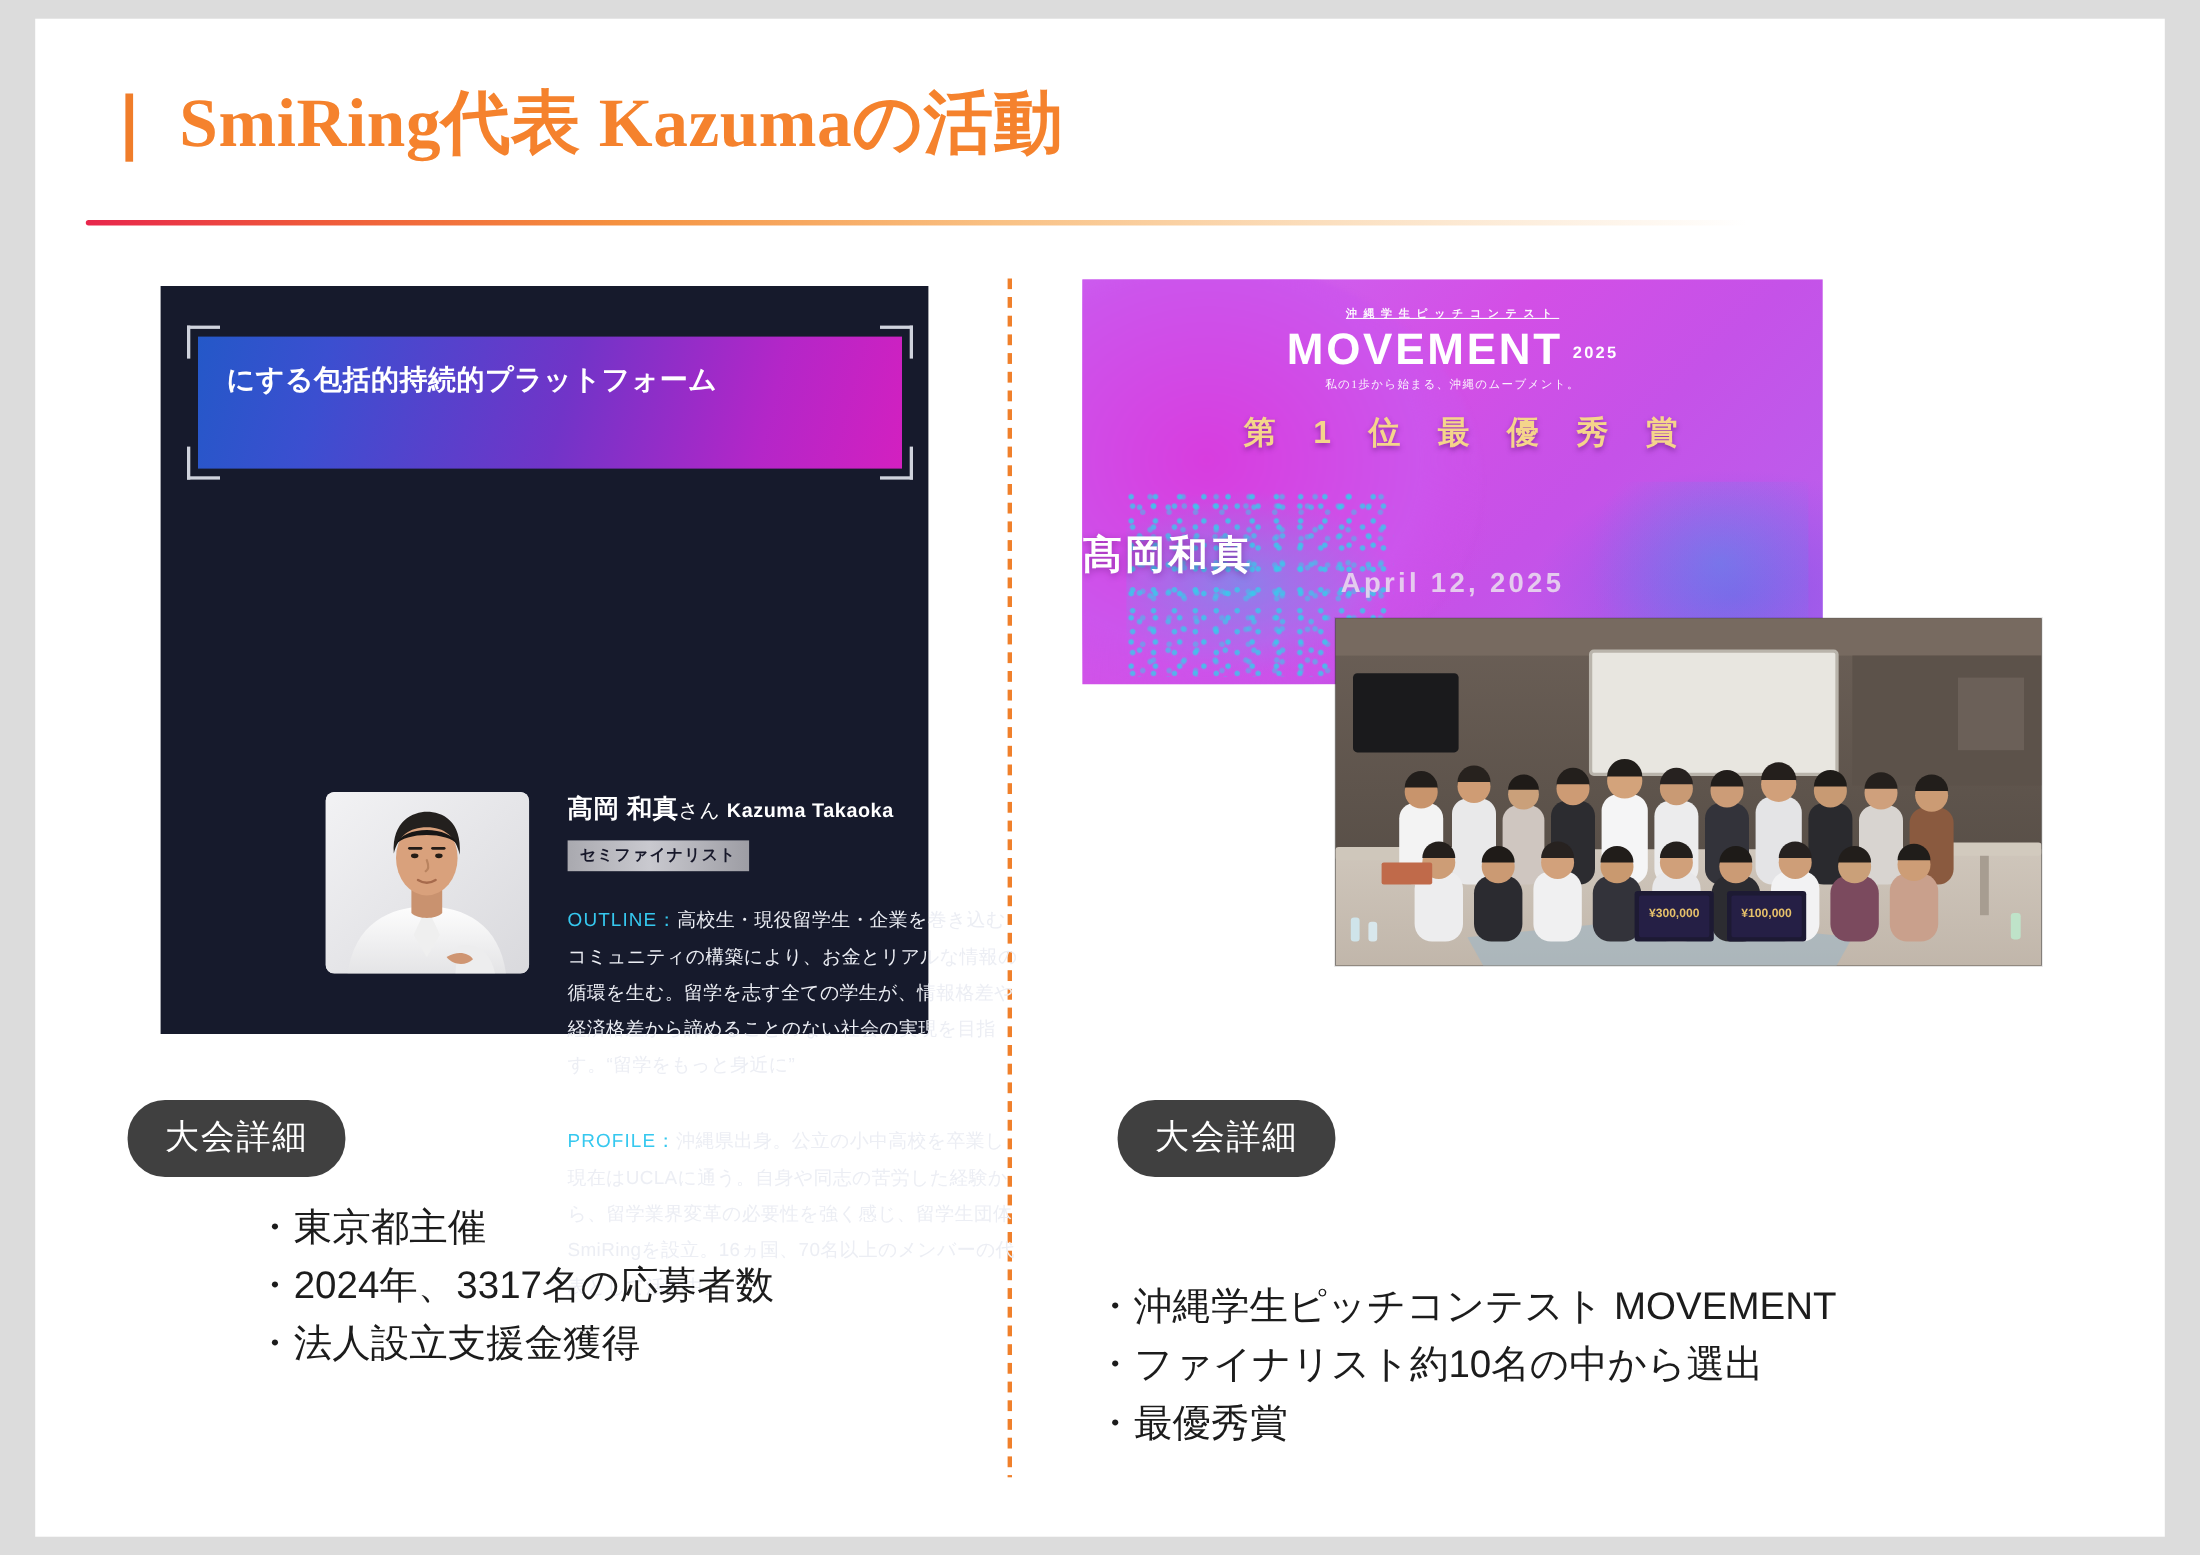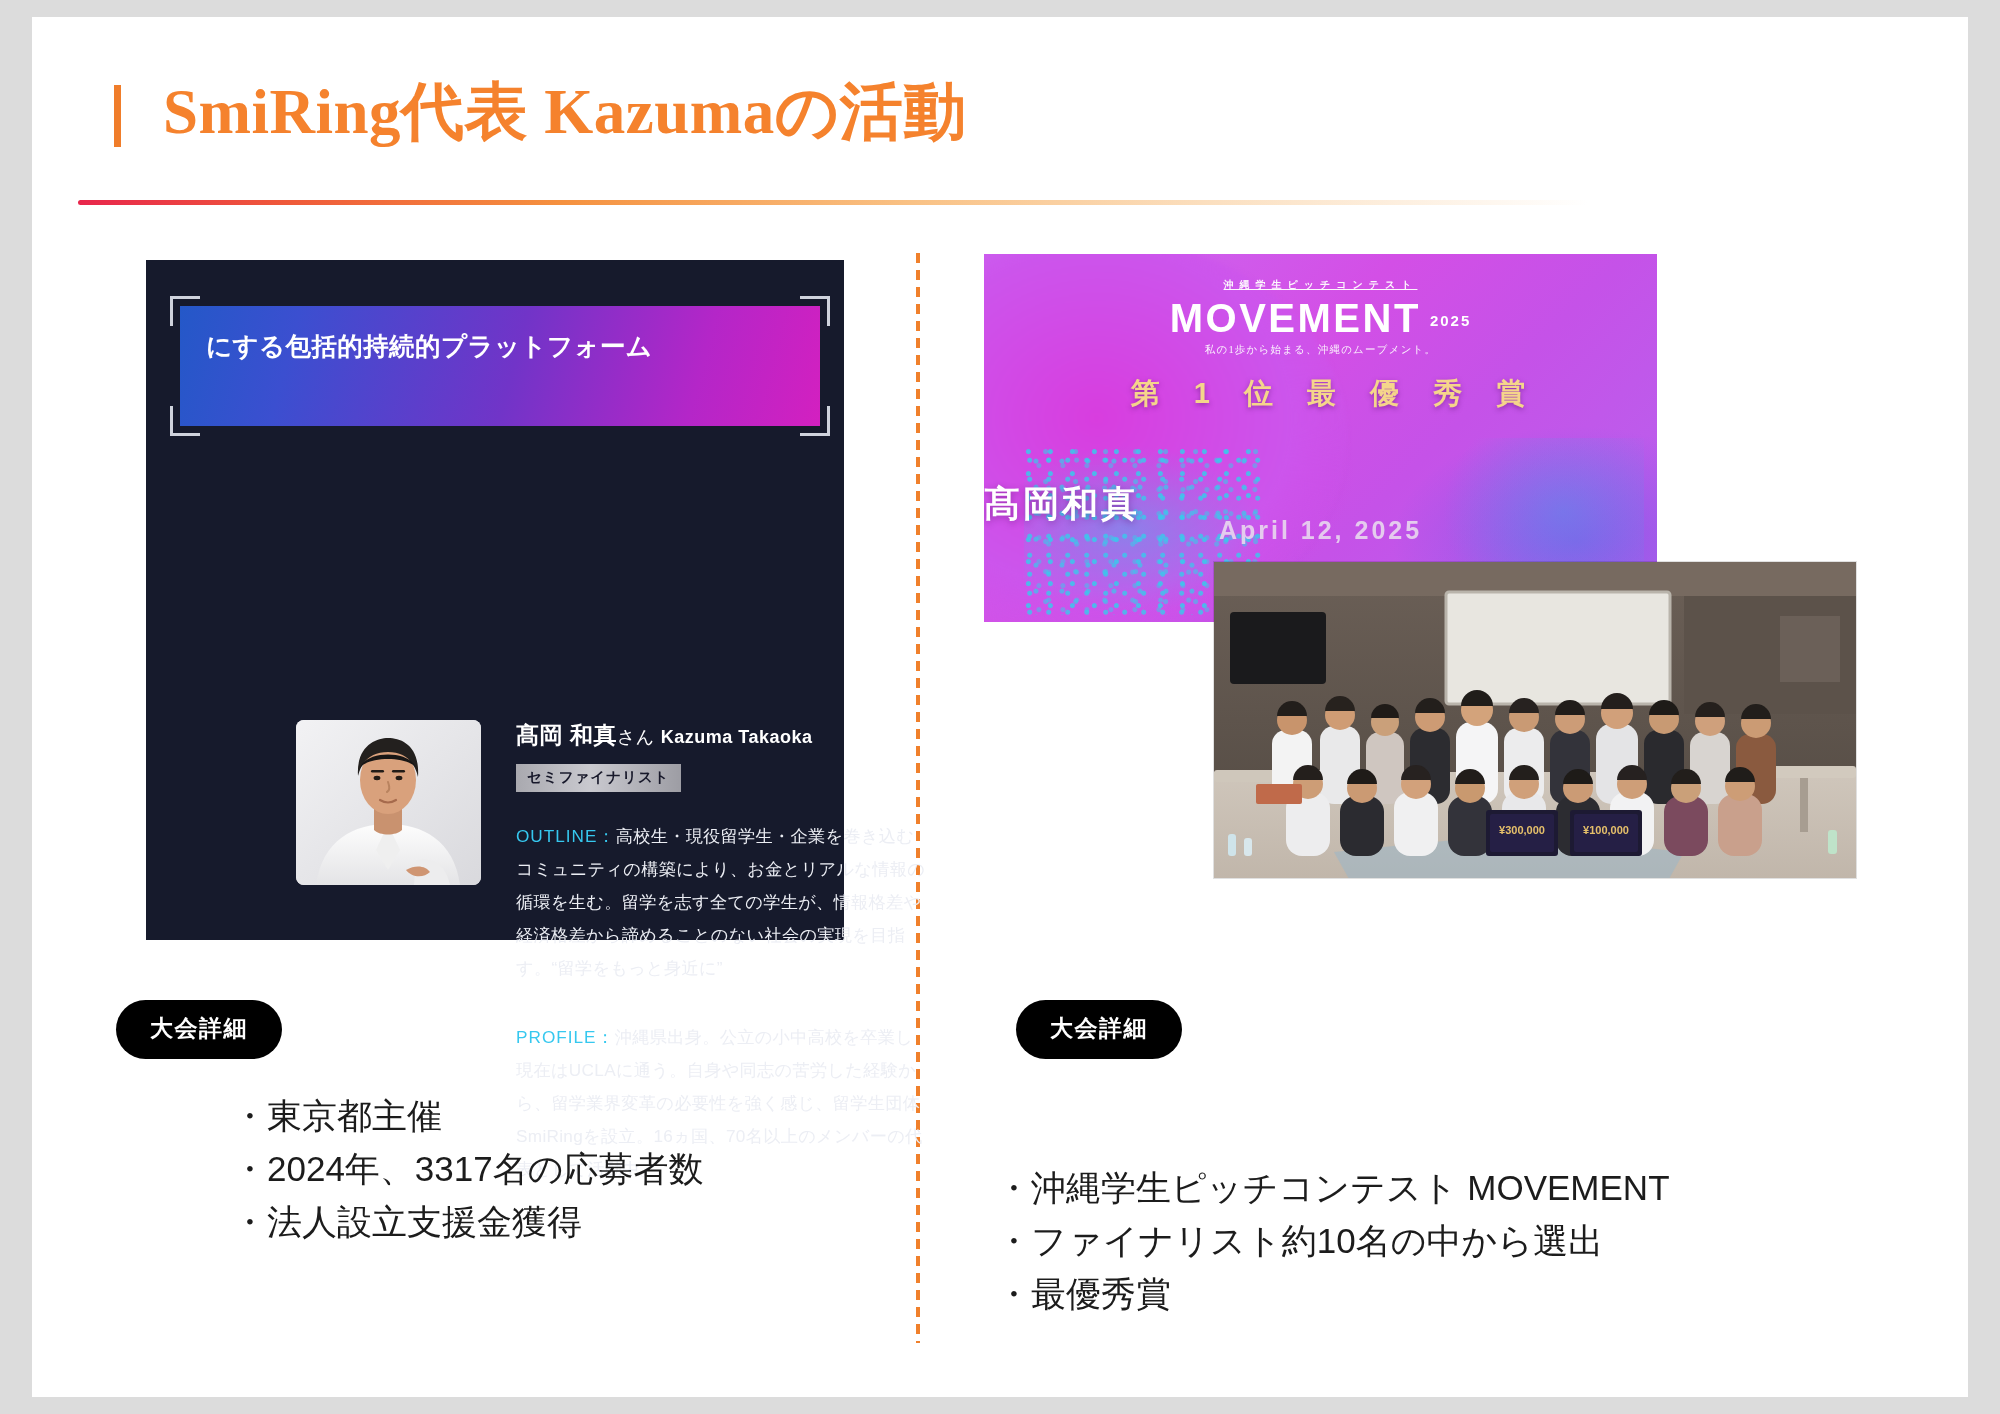--- a/index.html
+++ b/index.html
@@ -176,22 +176,22 @@
     width:642px; height:316px;
     background:#3b3733;
     overflow:hidden;
     box-shadow:0 0 0 1px rgba(0,0,0,.12);
   }
   .gp-svg { display:block; width:100%; height:100%; }
 
   
   .pill {
     position:absolute;
-    background:#000000; color:#fff;
-    font-size:23px; font-weight:700; letter-spacing:1.5px;
+    background:#404040; color:#fff;
+    font-size:31px; font-weight:400; letter-spacing:1.5px;
     padding:13px 34px 15px 34px;
     border-radius:34px;
     text-align:center;
   }
   .pill.left  { left:84px;  top:983px; }
   .pill.right { left:984px; top:983px; }
 
   .bullets {
     position:absolute;
     font-family:Liberation Sans, sans-serif;

